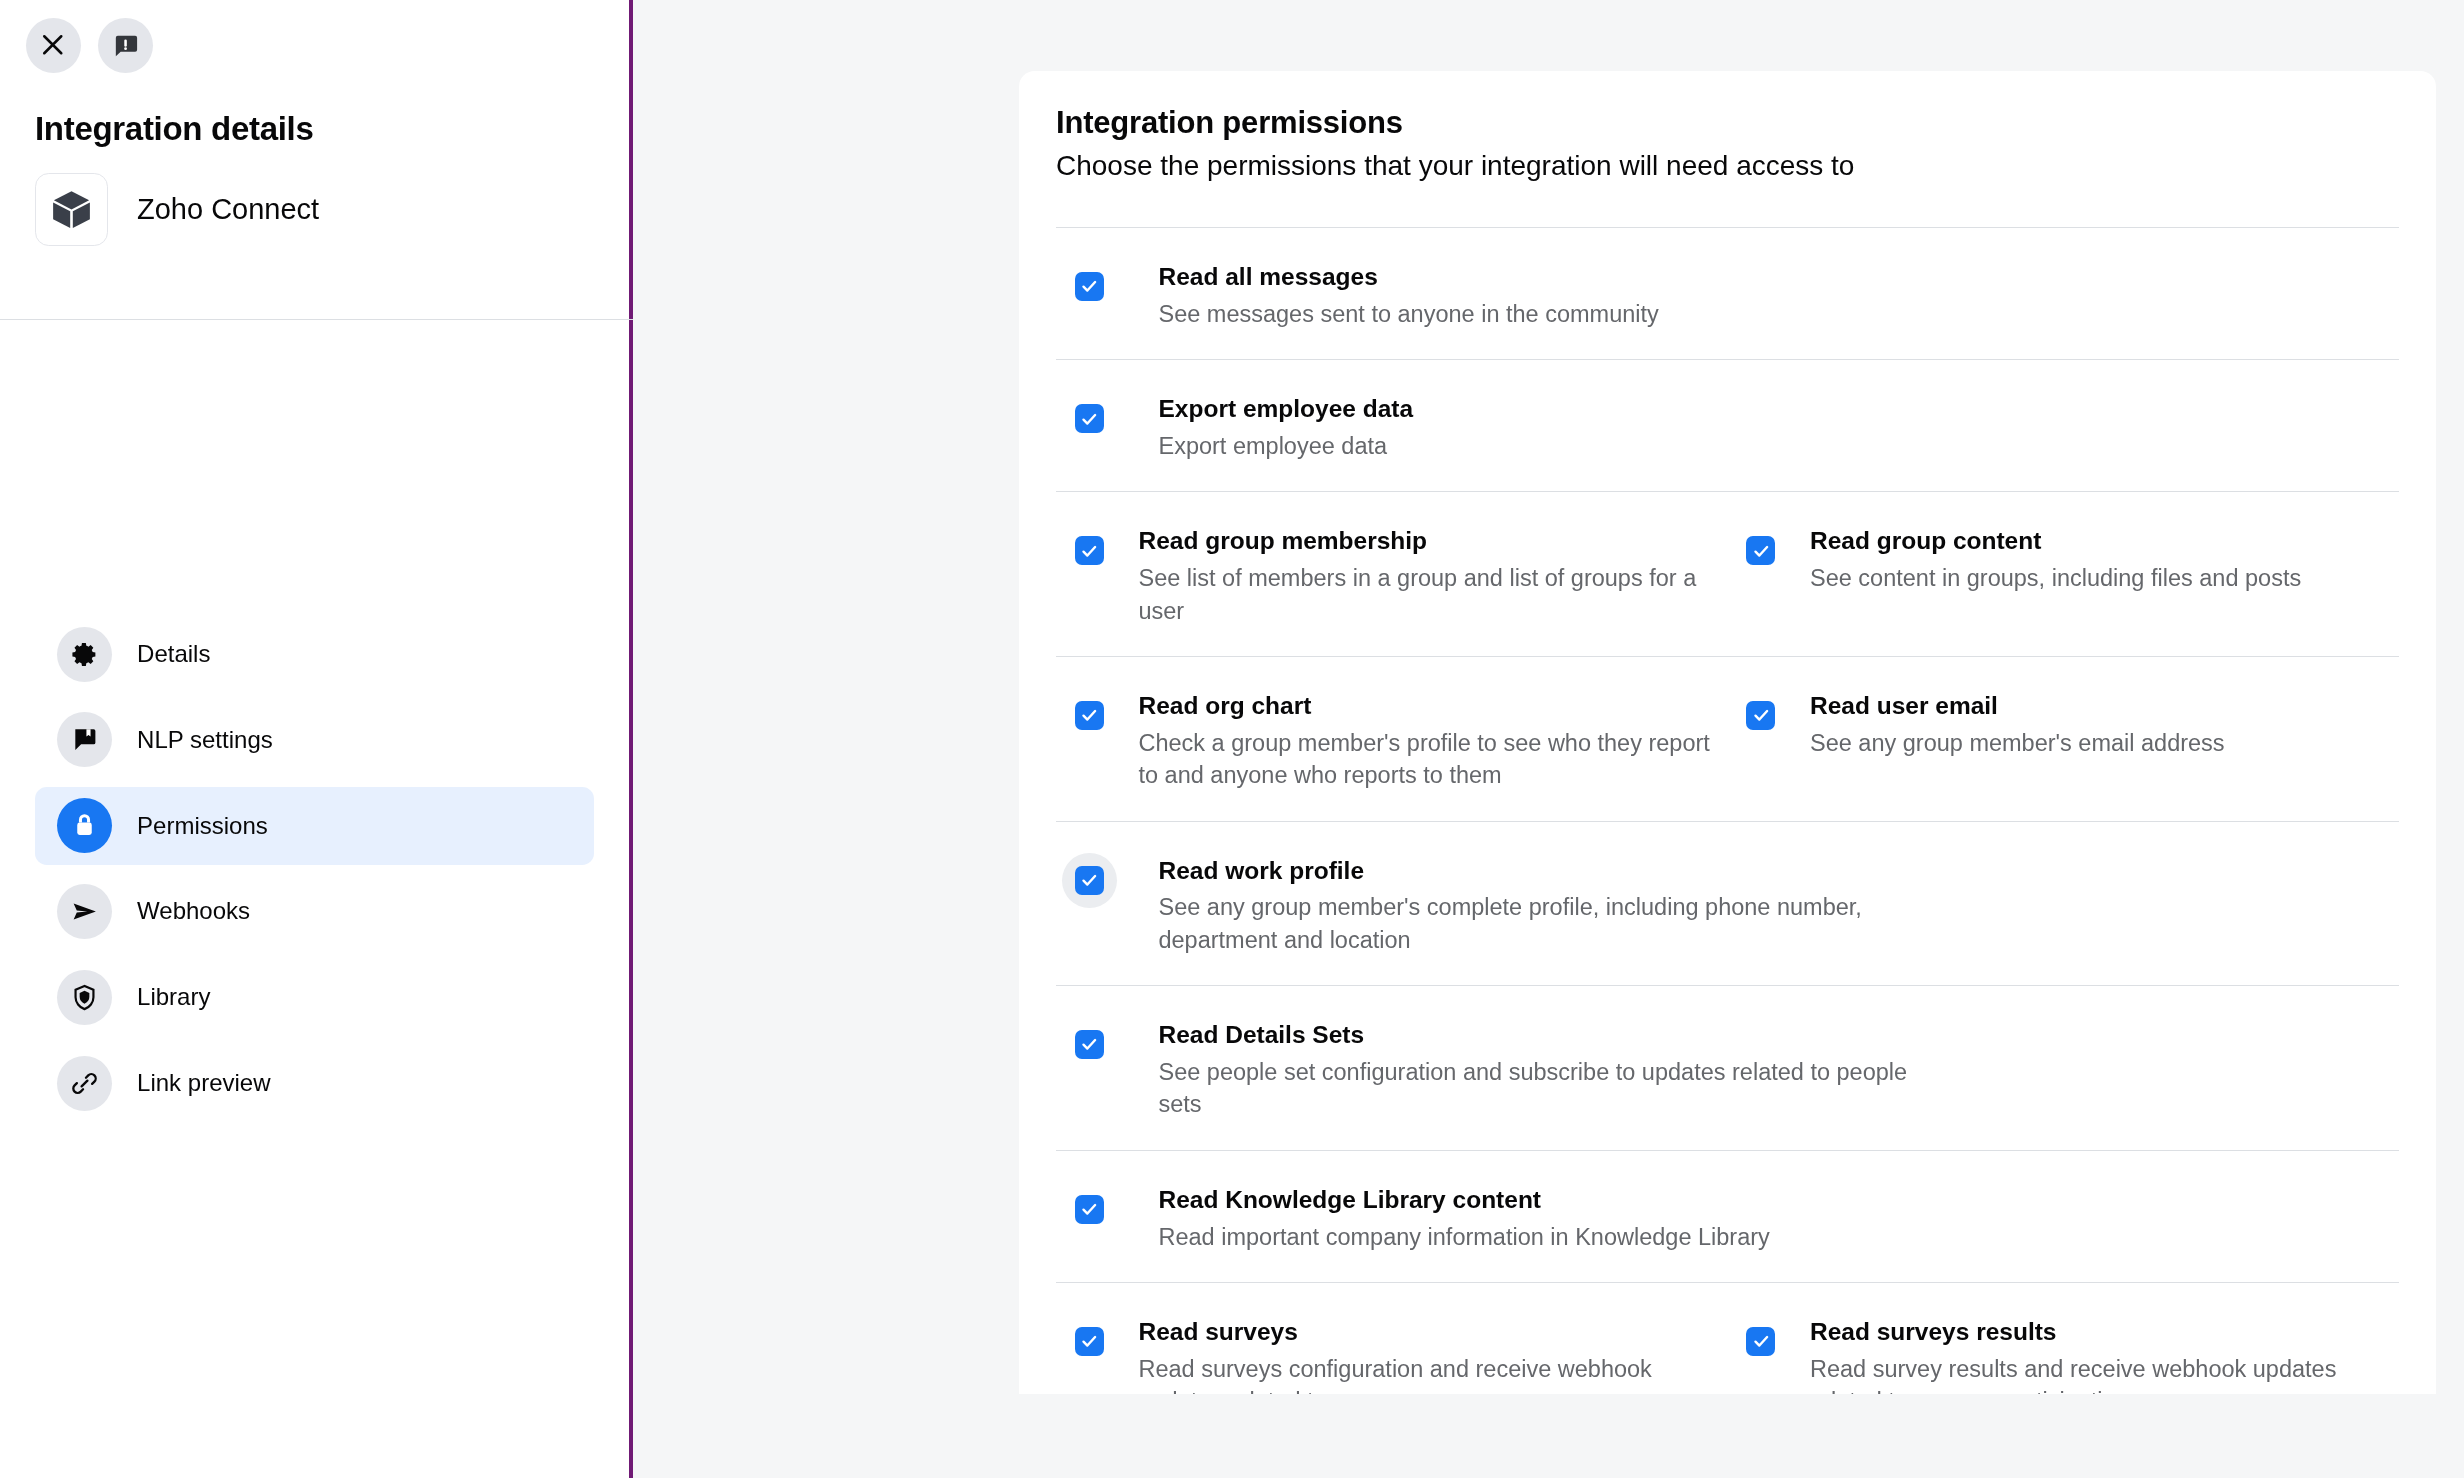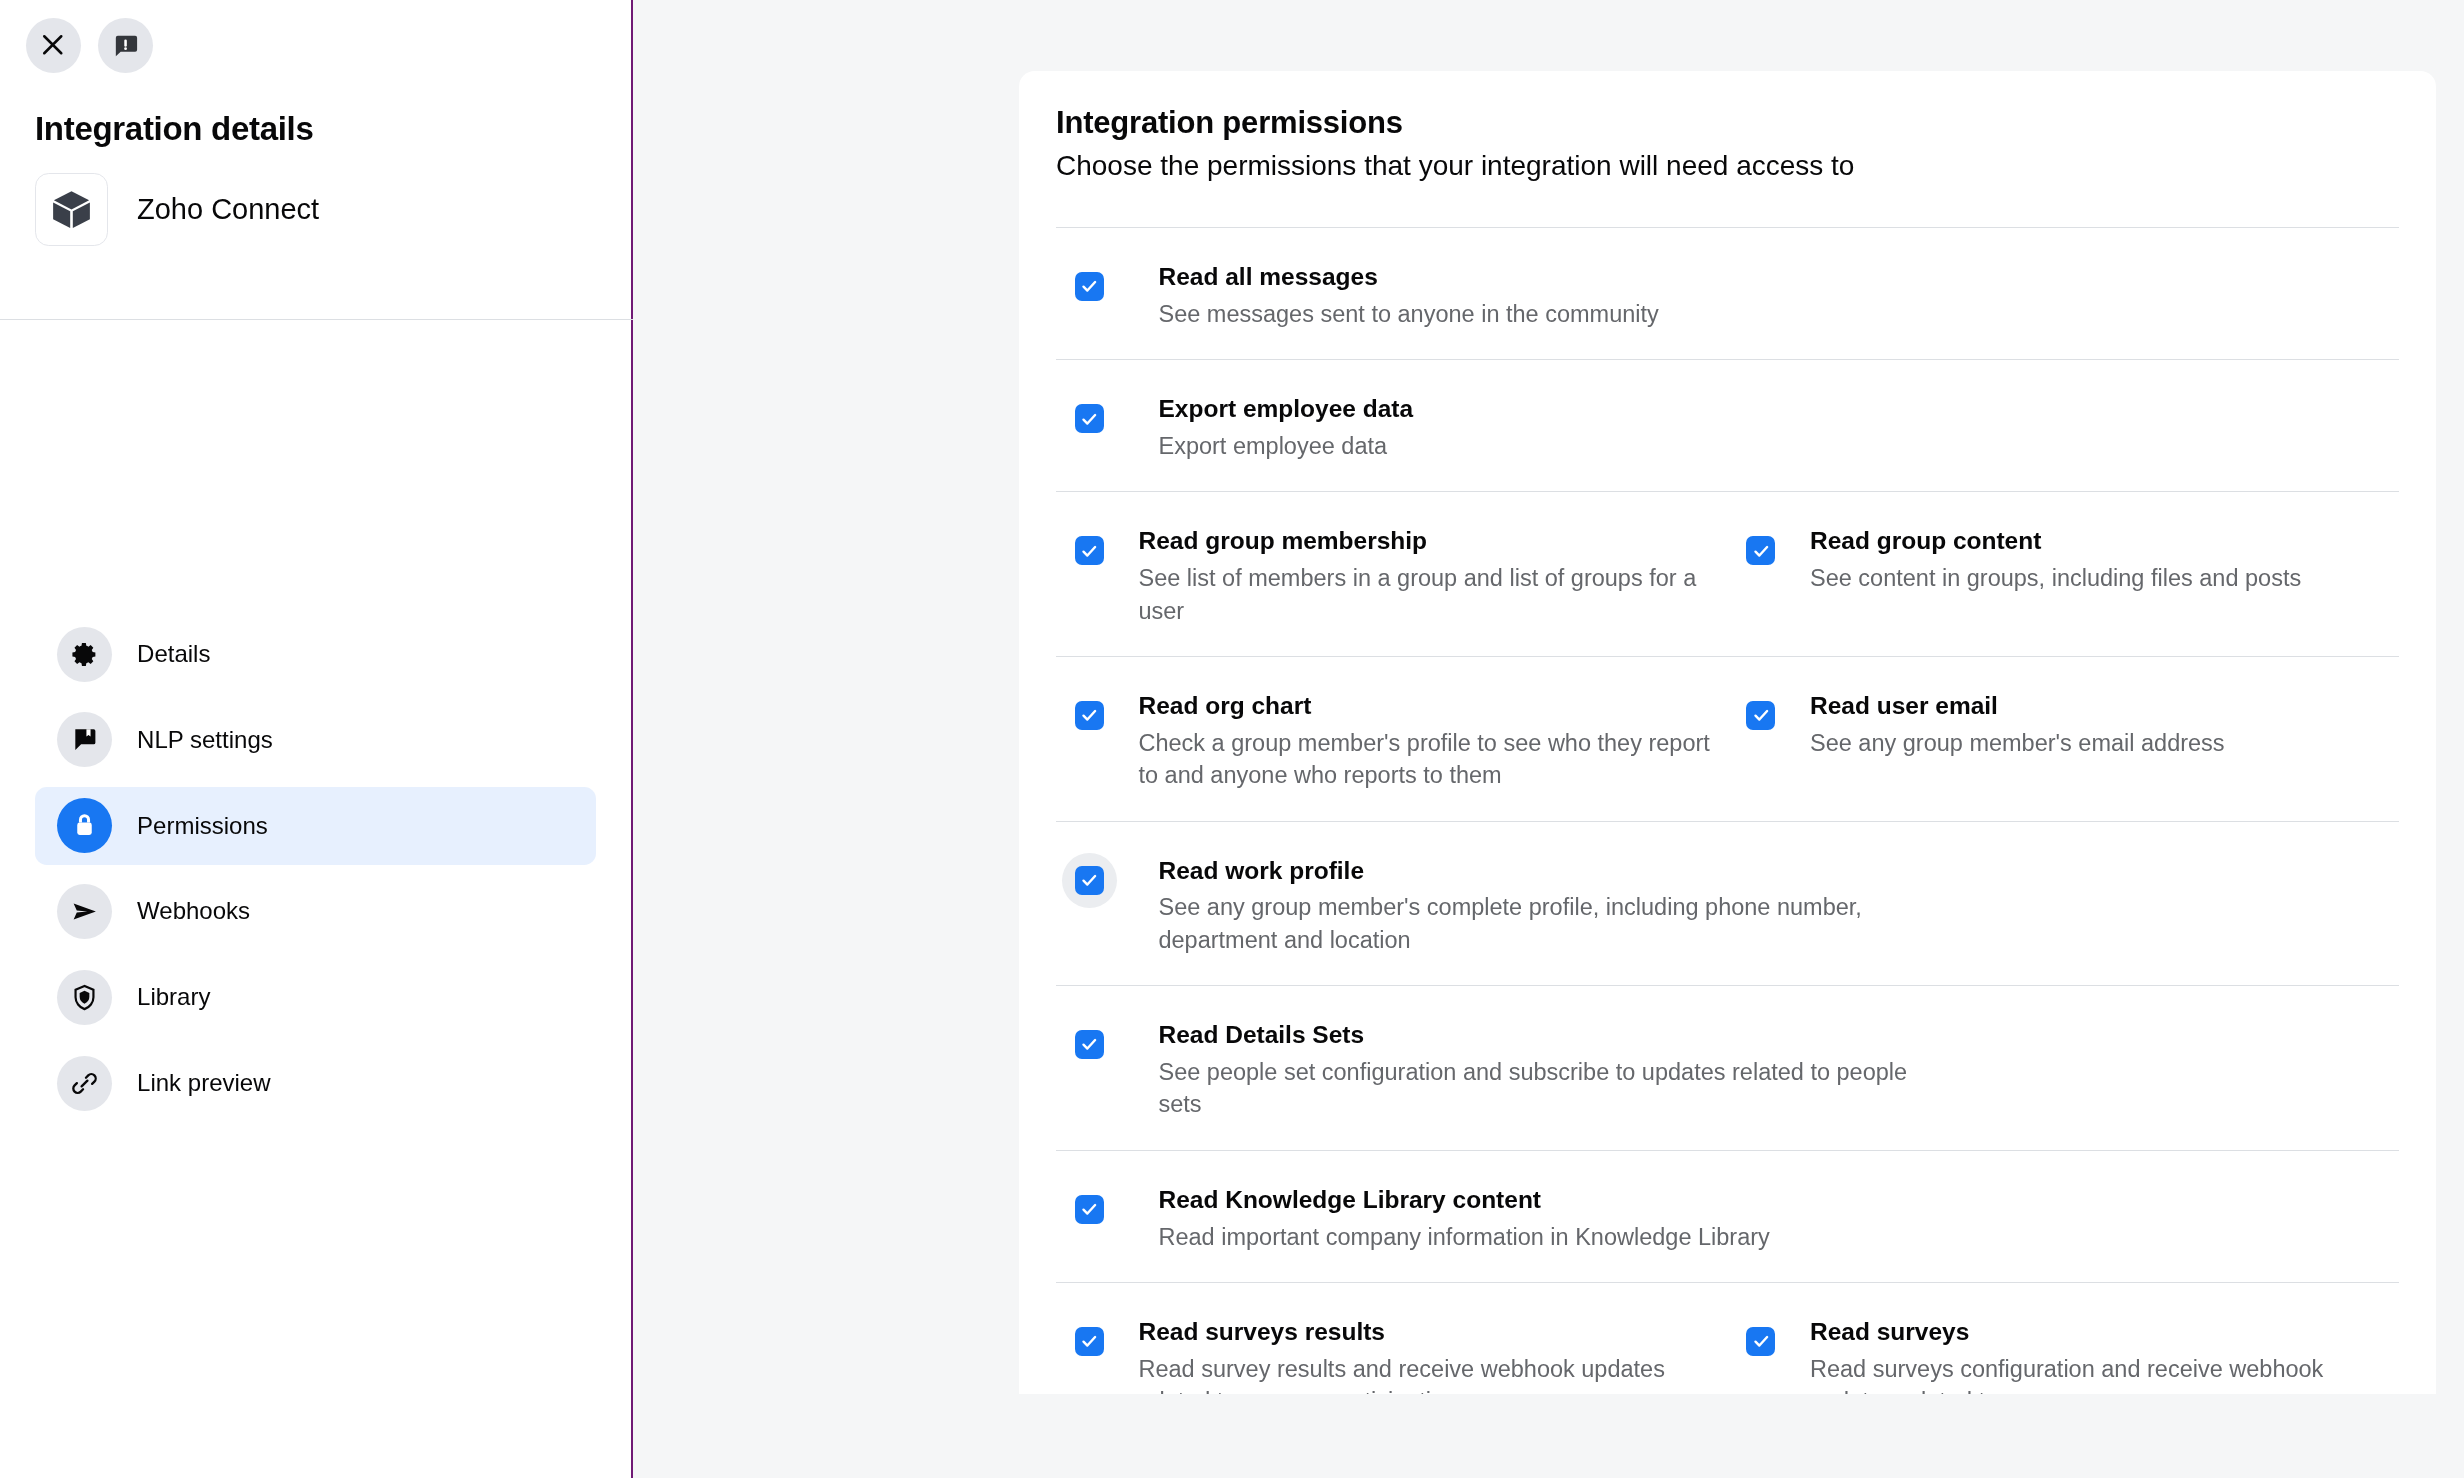--- a/index.html
+++ b/index.html
@@ -8,21 +8,21 @@
     background: #f5f6f7;
     font-family: "Liberation Sans", sans-serif;
     overflow: hidden;
   }
   .app { display: flex; width: 2464px; height: 1478px; }
 
   
   .sidebar {
     width: 633px; height: 1478px;
     background: #ffffff;
-    border-right: 2px solid #701a75;
+    border-right: 4px solid #701a75;
     flex: 0 0 633px;
     position: relative;
   }
   .sb-topbar {
     display: flex; gap: 17.6px;
     padding: 17.6px 0 0 25.5px;
   }
   .icon-btn {
     width: 55px; height: 55px; border-radius: 50%;
     background: #e4e6eb;
@@ -369,35 +369,35 @@
           <div class="perm-row">
             <div class="perm-col">
               <span class="cbwrap">
                 <span class="cb">
                   <svg width="18.6" height="18.6" viewBox="0 0 24 24">
                     <path d="M4.5 12.5 L9.5 17.5 L19.5 6.5" fill="none" stroke="#ffffff" stroke-width="3.1" stroke-linecap="round" stroke-linejoin="round"></path>
                   </svg>
                 </span>
               </span>
               <div class="perm-text">
+                <div class="perm-name">Read surveys</div>
+                <div class="perm-desc">Read surveys configuration and receive webhook updates related to surveys</div>
+              </div>
+            </div>
+            <div class="perm-col">
+              <span class="cbwrap">
+                <span class="cb">
+                  <svg width="18.6" height="18.6" viewBox="0 0 24 24">
+                    <path d="M4.5 12.5 L9.5 17.5 L19.5 6.5" fill="none" stroke="#ffffff" stroke-width="3.1" stroke-linecap="round" stroke-linejoin="round"></path>
+                  </svg>
+                </span>
+              </span>
+              <div class="perm-text">
                 <div class="perm-name">Read surveys results</div>
                 <div class="perm-desc">Read survey results and receive webhook updates related to surveys participation</div>
-              </div>
-            </div>
-            <div class="perm-col">
-              <span class="cbwrap">
-                <span class="cb">
-                  <svg width="18.6" height="18.6" viewBox="0 0 24 24">
-                    <path d="M4.5 12.5 L9.5 17.5 L19.5 6.5" fill="none" stroke="#ffffff" stroke-width="3.1" stroke-linecap="round" stroke-linejoin="round"></path>
-                  </svg>
-                </span>
-              </span>
-              <div class="perm-text">
-                <div class="perm-name">Read surveys</div>
-                <div class="perm-desc">Read surveys configuration and receive webhook updates related to surveys</div>
               </div>
             </div>
           </div>
           <div class="hr"></div>
           <div class="perm-row"></div>
         </div>
     </section>
   </main>
 
 </div>

